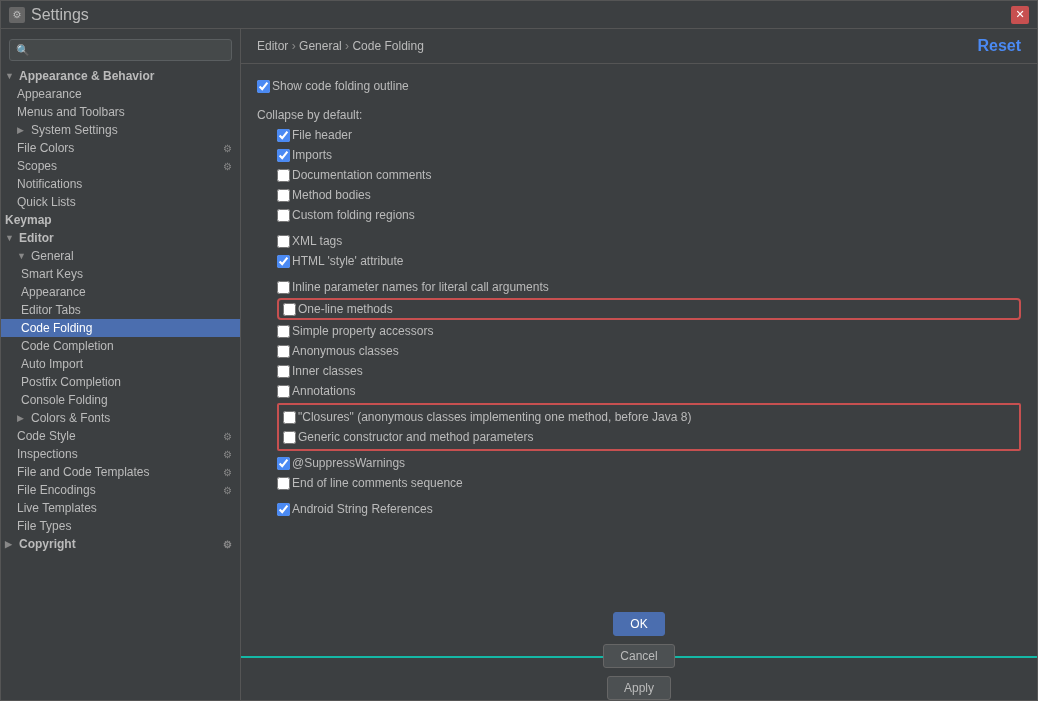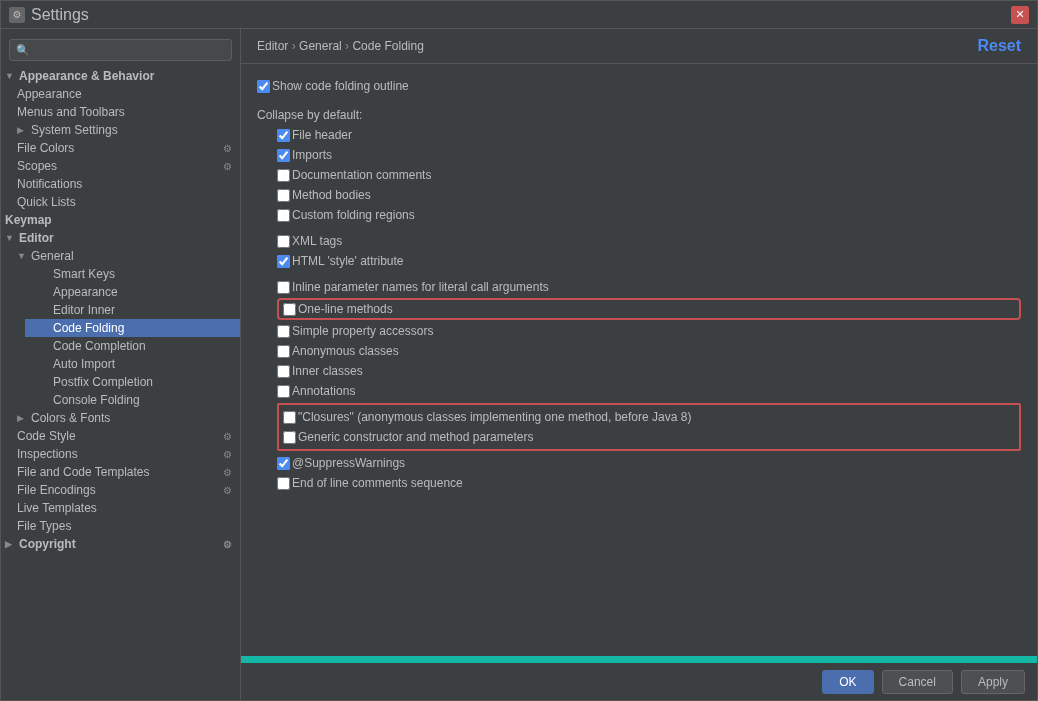--- a/index.html
+++ b/index.html
@@ -104,21 +104,21 @@
     .tree-item.selected {
       background: #4b6eaf;
       color: #ffffff;
     }
     .tree-item.group-header {
       font-weight: bold;
       color: #bbbbbb;
       padding-left: 4px;
     }
     .tree-item.level-1 { padding-left: 16px; }
-    .tree-item.level-2 { padding-left: 28px; margin-left: 24px; }
+    .tree-item.level-2 { padding-left: 20px; }
     .arrow {
       font-size: 9px;
       color: #888;
       width: 10px;
       display: inline-block;
     }
     .arrow.down::before { content: '▼'; }
     .arrow.right::before { content: '▶'; }
     .icon-gear {
       font-size: 10px;
@@ -184,27 +184,28 @@
       cursor: pointer;
       flex-shrink: 0;
     }
     .check-label {
       color: #bbbbbb;
       font-size: 12px;
     }
     .bottom-bar {
       height: 44px;
       background: #3c3f41;
-      border-top: 7px solid #14b8a6;
+      border-top: 2px solid #14b8a6;
       display: flex;
       align-items: center;
       justify-content: flex-end;
       padding: 0 12px;
       gap: 8px;
       flex-shrink: 0;
+      flex-direction: column;
     }
     .btn {
       padding: 4px 16px;
       border-radius: 3px;
       font-size: 12px;
       cursor: pointer;
       border: 1px solid #555;
     }
     .btn-primary {
       background: #4b6eaf;
@@ -278,21 +279,21 @@
         <span class="arrow down"></span>
         <span>General</span>
       </div>
       <div class="tree-item level-2">
         <span>Smart Keys</span>
       </div>
       <div class="tree-item level-2">
         <span>Appearance</span>
       </div>
       <div class="tree-item level-2">
-        <span>Editor Inner</span>
+        <span>Editor Tabs</span>
       </div>
       <div class="tree-item level-2 selected">
         <span>Code Folding</span>
       </div>
       <div class="tree-item level-2">
         <span>Code Completion</span>
       </div>
       <div class="tree-item level-2">
         <span>Auto Import</span>
       </div>
@@ -436,20 +437,24 @@
             <input type="checkbox" checked="" style="">
             <span class="check-label">@SuppressWarnings</span>
           </div>
           <div class="checkbox-row">
             <input type="checkbox" style="">
             <span class="check-label">End of line comments sequence</span>
           </div>
 
           <div style="height:6px;"></div>
 
+          <div class="checkbox-row">
+            <input type="checkbox" checked="" style="">
+            <span class="check-label">Android String References</span>
+          </div>
         </div>
       </div>
 
       <div class="bottom-bar">
         <button class="btn btn-primary">OK</button>
         <button class="btn btn-default">Cancel</button>
         <button class="btn btn-default">Apply</button>
       </div>
     </div>
   </div>

